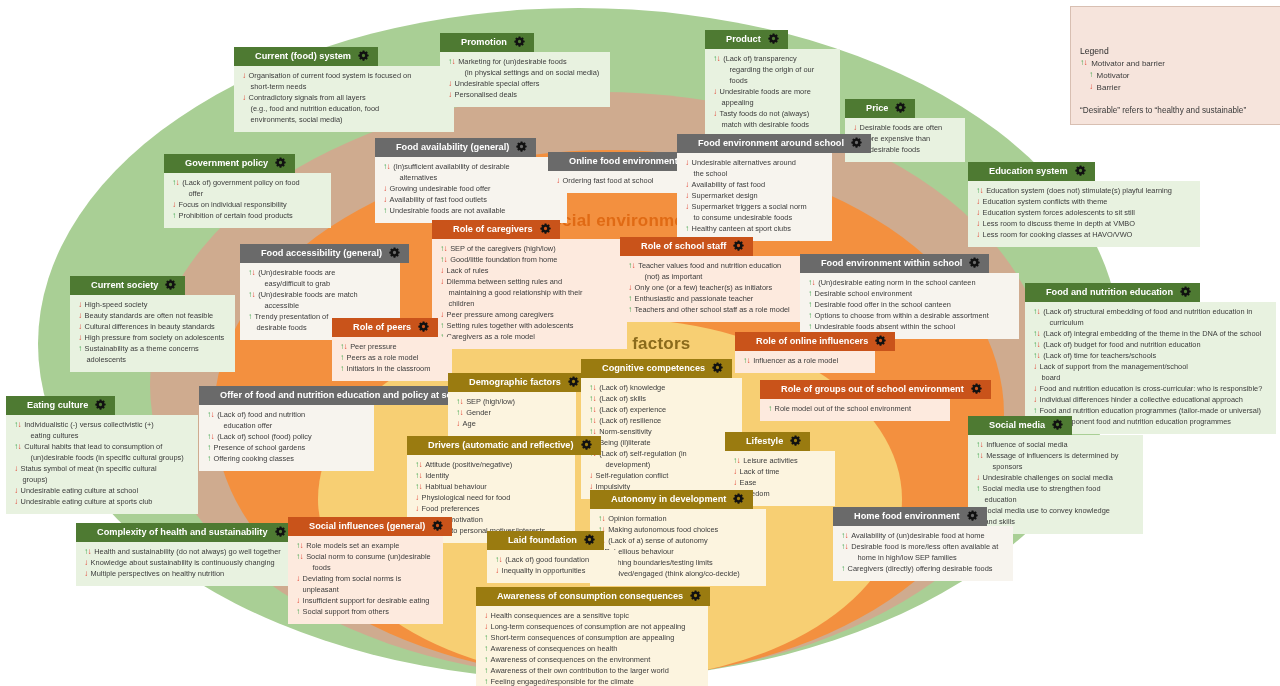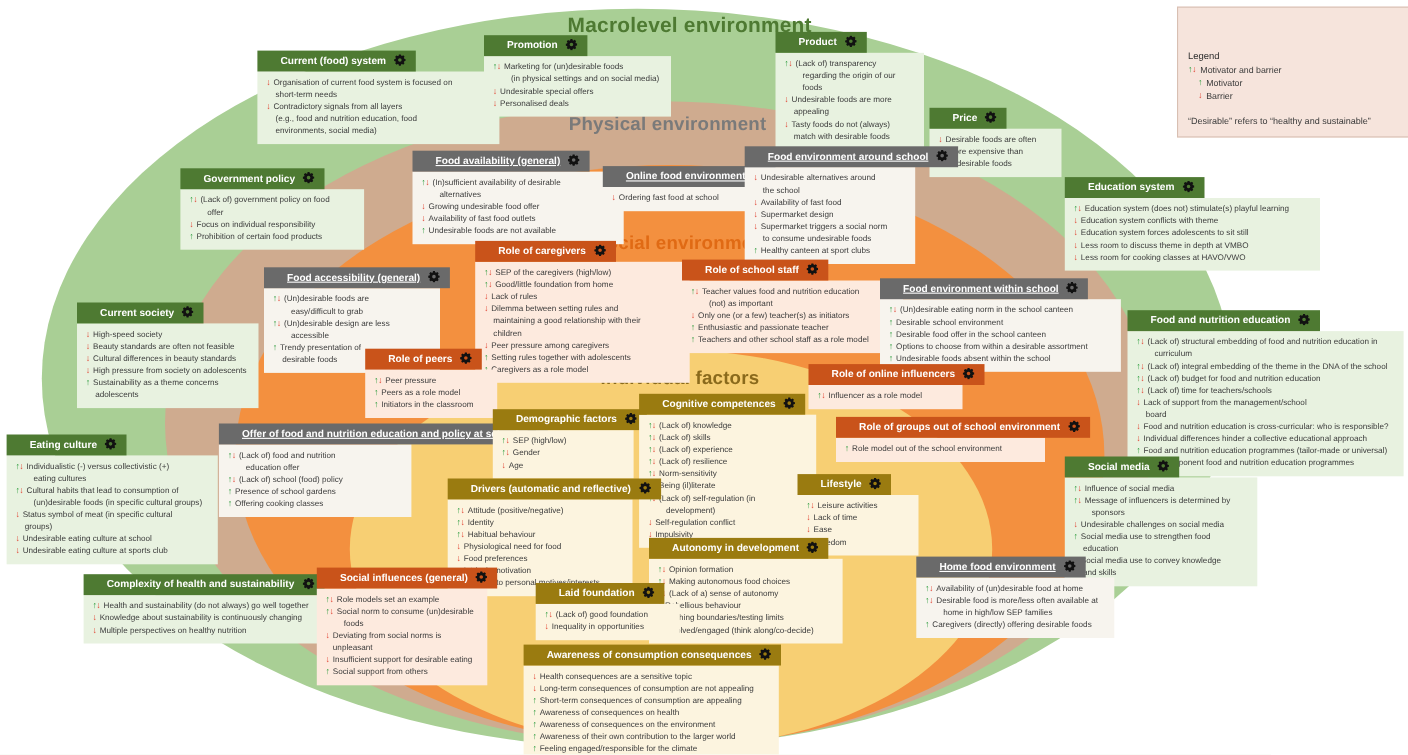--- a/index.html
+++ b/index.html
@@ -36,21 +36,21 @@
   .arrows{flex:0 0 auto;white-space:nowrap;font-size:8.2px;line-height:1.25;letter-spacing:-0.5px;}
   .up{color:#2f9d3e;}
   .dn{color:#e03e2d;}
   .txt{flex:1 1 auto;}
   .pad1{padding-left:8.5px;}
   .pad2{padding-left:16.5px;}
 
   
   .t-green .hdr{background:#4e7a32;}
   .t-green .body{background:#e8f2e0;}
-  .t-grey  .hdr{background:#6a6a6a;text-decoration:underline;}
+  .t-grey  .hdr{background:#6a6a6a;}
   .t-grey  .body{background:#f7f4ee;}
   .t-orange .hdr{background:#c9531a;}
   .t-orange .body{background:#fdeade;}
   .t-gold  .hdr{background:#9a7b10;}
   .t-gold  .body{background:#fcf4df;}
 
   .gear{flex:0 0 auto;width:11px;height:11px;display:inline-block;}
 
   
   #legend{position:absolute;left:1070px;top:6px;width:196px;
@@ -63,22 +63,20 @@
 </head>
 <body>
 
 <div id="stage">
 
   <div class="ell ell-macro"></div>
   <div class="ell ell-physical"></div>
   <div class="ell ell-social"></div>
   <div class="ell ell-individual"></div>
 
-  <div class="zone-title zt-macro">Macrolevel environment</div>
-  <div class="zone-title zt-physical">Physical environment</div>
   <div class="zone-title zt-social">Social environment</div>
   <div class="zone-title zt-individual">Individual factors</div>
 
   <div id="cards-layer">
       <div class="card t-green" style="left: 234px; top: 45px; width: 220px;"><div class="hdr">
           <span>Current (food) system</span>
           <span><svg class="gear" viewBox="0 0 24 24" aria-hidden="true">
               <path fill="#111" d="M13.9 1h-3.8l-.5 2.6a8.6 8.6 0 0 0-2 .8L5.4 3 2.7 5.7l1.4 2.2a8.6 8.6 0 0 0-.8 2L.7 10.4v3.8l2.6.5c.2.7.5 1.4.8 2L2.7 18.6l2.7 2.7 2.2-1.4c.6.4 1.3.6 2 .8l.5 2.6h3.8l.5-2.6c.7-.2 1.4-.4 2-.8l2.2 1.4 2.7-2.7-1.4-2.2c.4-.6.6-1.3.8-2l2.6-.5v-3.8l-2.6-.5c-.2-.7-.4-1.4-.8-2l1.4-2.2-2.7-2.7-2.2 1.4c-.6-.4-1.3-.6-2-.8L13.9 1zM12 8.4a3.6 3.6 0 1 1 0 7.2 3.6 3.6 0 0 1 0-7.2z"></path>
             </svg></span>
         </div><div class="body">
@@ -316,21 +314,21 @@
           <ul>
             <li>
               <span class="arrows"><span class="up">↑</span><span class="dn">↓</span></span>
               <span class="txt">(Un)desirable foods are</span>
             </li>
             <li class="pad2">
               <span class="txt">easy/difficult to grab</span>
             </li>
             <li>
               <span class="arrows"><span class="up">↑</span><span class="dn">↓</span></span>
-              <span class="txt">(Un)desirable design are less</span>
+              <span class="txt">(Un)desirable foods are match</span>
             </li>
             <li class="pad2">
               <span class="txt">accessible</span>
             </li>
             <li>
               <span class="arrows"><span class="up">↑</span></span>
               <span class="txt">Trendy presentation of</span>
             </li>
             <li class="pad1">
               <span class="txt">desirable foods</span>

